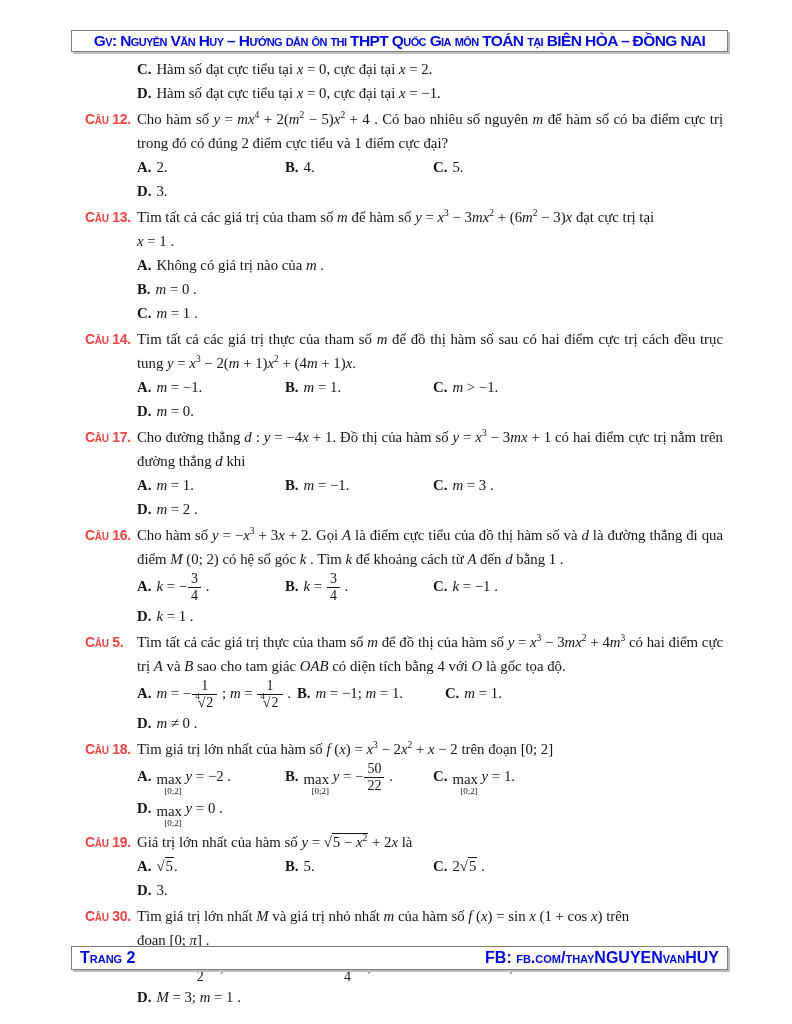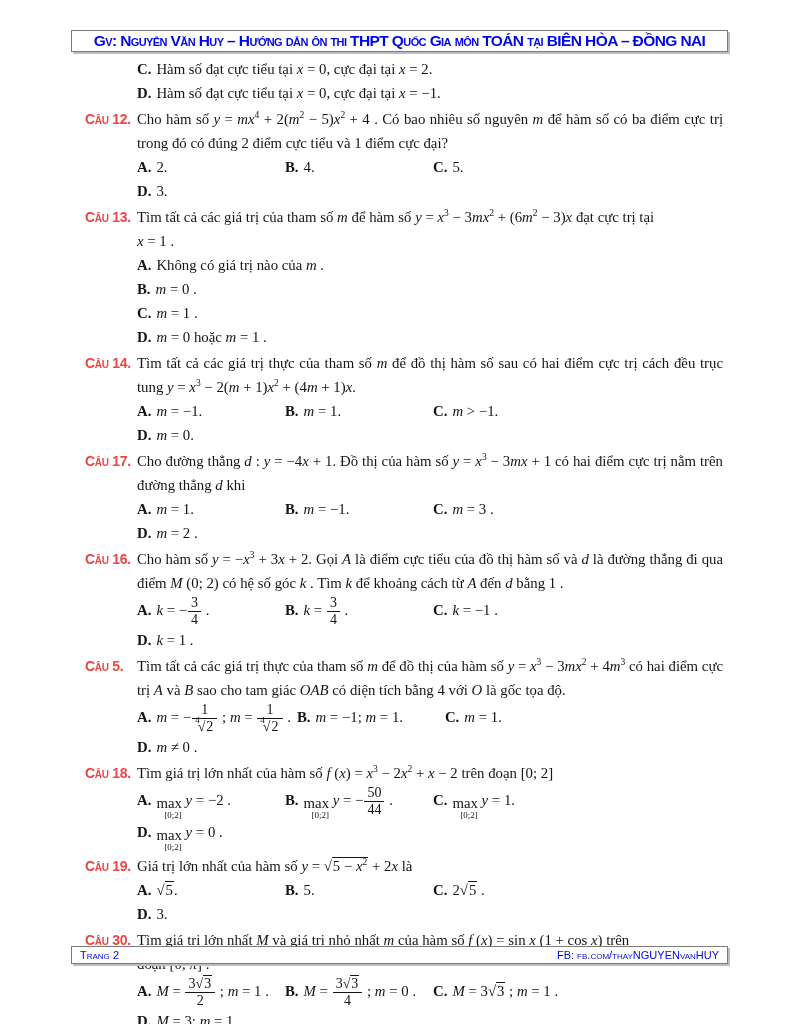--- a/index.html
+++ b/index.html
@@ -23,21 +23,21 @@
   .frac .fn{display:block;border-bottom:1px solid #141414;padding:0 3px;line-height:16px;font-size:14px}
   .frac .fd{display:block;padding:0 3px;line-height:16px;font-size:14px}
   .rq{white-space:nowrap}
   .rq .ridx{font-size:9px;vertical-align:8px;margin-right:-2px;font-style:normal;line-height:0}
   .rq .rsign{font-style:normal}
   .rq .rbar{border-top:1.2px solid #141414;padding:0 1px}
   .uo{display:inline-block;text-align:right;vertical-align:-13px;line-height:normal}
   .uo .op{display:block;line-height:14px}
   .uo .un{display:block;font-size:9px;line-height:10px;white-space:nowrap}
   .ftr{position:absolute;left:71px;top:946px;width:657px;border:1px solid #7b7b7b;box-shadow:2px 2px 0 #bdbdbd;background:#fff;padding:2px 8px;display:flex;justify-content:space-between;align-items:center}
-  .ftr-text{font-family:"Liberation Sans",sans-serif;font-weight:400;font-variant:small-caps;color:#0009e0;font-size:11px}
+  .ftr-text{font-family:"Liberation Sans",sans-serif;font-weight:700;font-variant:small-caps;color:#0009e0;font-size:16px}
 </style>
 </head>
 <body>
 
 <div class="page">
   <div class="hdr">
     <span class="hdr-text">Gv: Nguyễn Văn Huy – Hướng dẫn ôn thi THPT Quốc Gia môn TOÁN tại BIÊN HÒA – ĐỒNG NAI</span>
   </div>
 
   <div class="content" id="questions">
@@ -58,21 +58,20 @@
           <div class="opt"><b class="olabel">D.</b><span class="tv">3.</span></div>
         </div>
       </div>
       <div class="q">
         <span class="qnum">Câu 13.</span>
         <div class="qbody"><span class="tv">Tìm tất cả các giá trị của tham số </span><span class="mv">m</span><span class="tv"> để hàm số </span><span class="mv">y</span><span class="tv"> = </span><span class="mv">x</span><sup class="sp">3</sup><span class="tv"> − 3</span><span class="mv">mx</span><sup class="sp">2</sup><span class="tv"> + (6</span><span class="mv">m</span><sup class="sp">2</sup><span class="tv"> − 3)</span><span class="mv">x</span><span class="tv"> đạt cực trị tại</span><br><span class="mv">x</span><span class="tv"> = 1 .</span></div>
         <div class="opts c2">
           <div class="opt"><b class="olabel">A.</b><span class="tv">Không có giá trị nào của </span><span class="mv">m</span><span class="tv"> .</span></div>
           <div class="opt"><b class="olabel">B.</b><span class="mv">m</span><span class="tv"> = 0 .</span></div>
           <div class="opt"><b class="olabel">C.</b><span class="mv">m</span><span class="tv"> = 1 .</span></div>
-          <div class="opt"><b class="olabel">D.</b><span class="mv">m</span><span class="tv"> = 0 hoặc </span><span class="mv">m</span><span class="tv"> = 1 .</span></div>
         </div>
       </div>
       <div class="q">
         <span class="qnum">Câu 14.</span>
         <div class="qbody"><span class="tv">Tìm tất cả các giá trị thực của tham số </span><span class="mv">m</span><span class="tv"> để đồ thị hàm số sau có hai điểm cực trị cách đều trục tung </span><span class="mv">y</span><span class="tv"> = </span><span class="mv">x</span><sup class="sp">3</sup><span class="tv"> − 2(</span><span class="mv">m</span><span class="tv"> + 1)</span><span class="mv">x</span><sup class="sp">2</sup><span class="tv"> + (4</span><span class="mv">m</span><span class="tv"> + 1)</span><span class="mv">x</span><span class="tv">.</span></div>
         <div class="opts c4">
           <div class="opt"><b class="olabel">A.</b><span class="mv">m</span><span class="tv"> = −1.</span></div>
           <div class="opt"><b class="olabel">B.</b><span class="mv">m</span><span class="tv"> = 1.</span></div>
           <div class="opt"><b class="olabel">C.</b><span class="mv">m</span><span class="tv"> &gt; −1.</span></div>
           <div class="opt"><b class="olabel">D.</b><span class="mv">m</span><span class="tv"> = 0.</span></div>
@@ -106,21 +105,21 @@
           <div class="opt"><b class="olabel">B.</b><span class="mv">m</span><span class="tv"> = −1; </span><span class="mv">m</span><span class="tv"> = 1.</span></div>
           <div class="opt"><b class="olabel">C.</b><span class="mv">m</span><span class="tv"> = 1.</span></div>
           <div class="opt"><b class="olabel">D.</b><span class="mv">m</span><span class="tv"> ≠ 0 .</span></div>
         </div>
       </div>
       <div class="q">
         <span class="qnum">Câu 18.</span>
         <div class="qbody"><span class="tv">Tìm giá trị lớn nhất của hàm số </span><span class="mv">f</span><span class="tv"> (</span><span class="mv">x</span><span class="tv">) = </span><span class="mv">x</span><sup class="sp">3</sup><span class="tv"> − 2</span><span class="mv">x</span><sup class="sp">2</sup><span class="tv"> + </span><span class="mv">x</span><span class="tv"> − 2 trên đoạn [0; 2]</span></div>
         <div class="opts c4">
           <div class="opt"><b class="olabel">A.</b><span class="uo"><span class="op">max</span><span class="un">[0;2]</span></span><span class="mv"> y</span><span class="tv"> = −2 .</span></div>
-          <div class="opt"><b class="olabel">B.</b><span class="uo"><span class="op">max</span><span class="un">[0;2]</span></span><span class="mv"> y</span><span class="tv"> = −</span><span class="frac"><span class="fn"><span class="tv">50</span></span><span class="fd"><span class="tv">44</span></span></span><span class="tv"> .</span></div>
+          <div class="opt"><b class="olabel">B.</b><span class="uo"><span class="op">max</span><span class="un">[0;2]</span></span><span class="mv"> y</span><span class="tv"> = −</span><span class="frac"><span class="fn"><span class="tv">50</span></span><span class="fd"><span class="tv">22</span></span></span><span class="tv"> .</span></div>
           <div class="opt"><b class="olabel">C.</b><span class="uo"><span class="op">max</span><span class="un">[0;2]</span></span><span class="mv"> y</span><span class="tv"> = 1.</span></div>
           <div class="opt"><b class="olabel">D.</b><span class="uo"><span class="op">max</span><span class="un">[0;2]</span></span><span class="mv"> y</span><span class="tv"> = 0 .</span></div>
         </div>
       </div>
       <div class="q">
         <span class="qnum">Câu 19.</span>
         <div class="qbody"><span class="tv">Giá trị lớn nhất của hàm số </span><span class="mv">y</span><span class="tv"> = </span><span class="rq"><span class="rsign">√</span><span class="rbar"><span class="tv">5 − </span><span class="mv">x</span><sup class="sp">2</sup></span></span><span class="tv"> + 2</span><span class="mv">x</span><span class="tv"> là</span></div>
         <div class="opts c4">
           <div class="opt"><b class="olabel">A.</b><span class="rq"><span class="rsign">√</span><span class="rbar"><span class="tv">5</span></span></span><span class="tv">.</span></div>
           <div class="opt"><b class="olabel">B.</b><span class="tv">5.</span></div>

